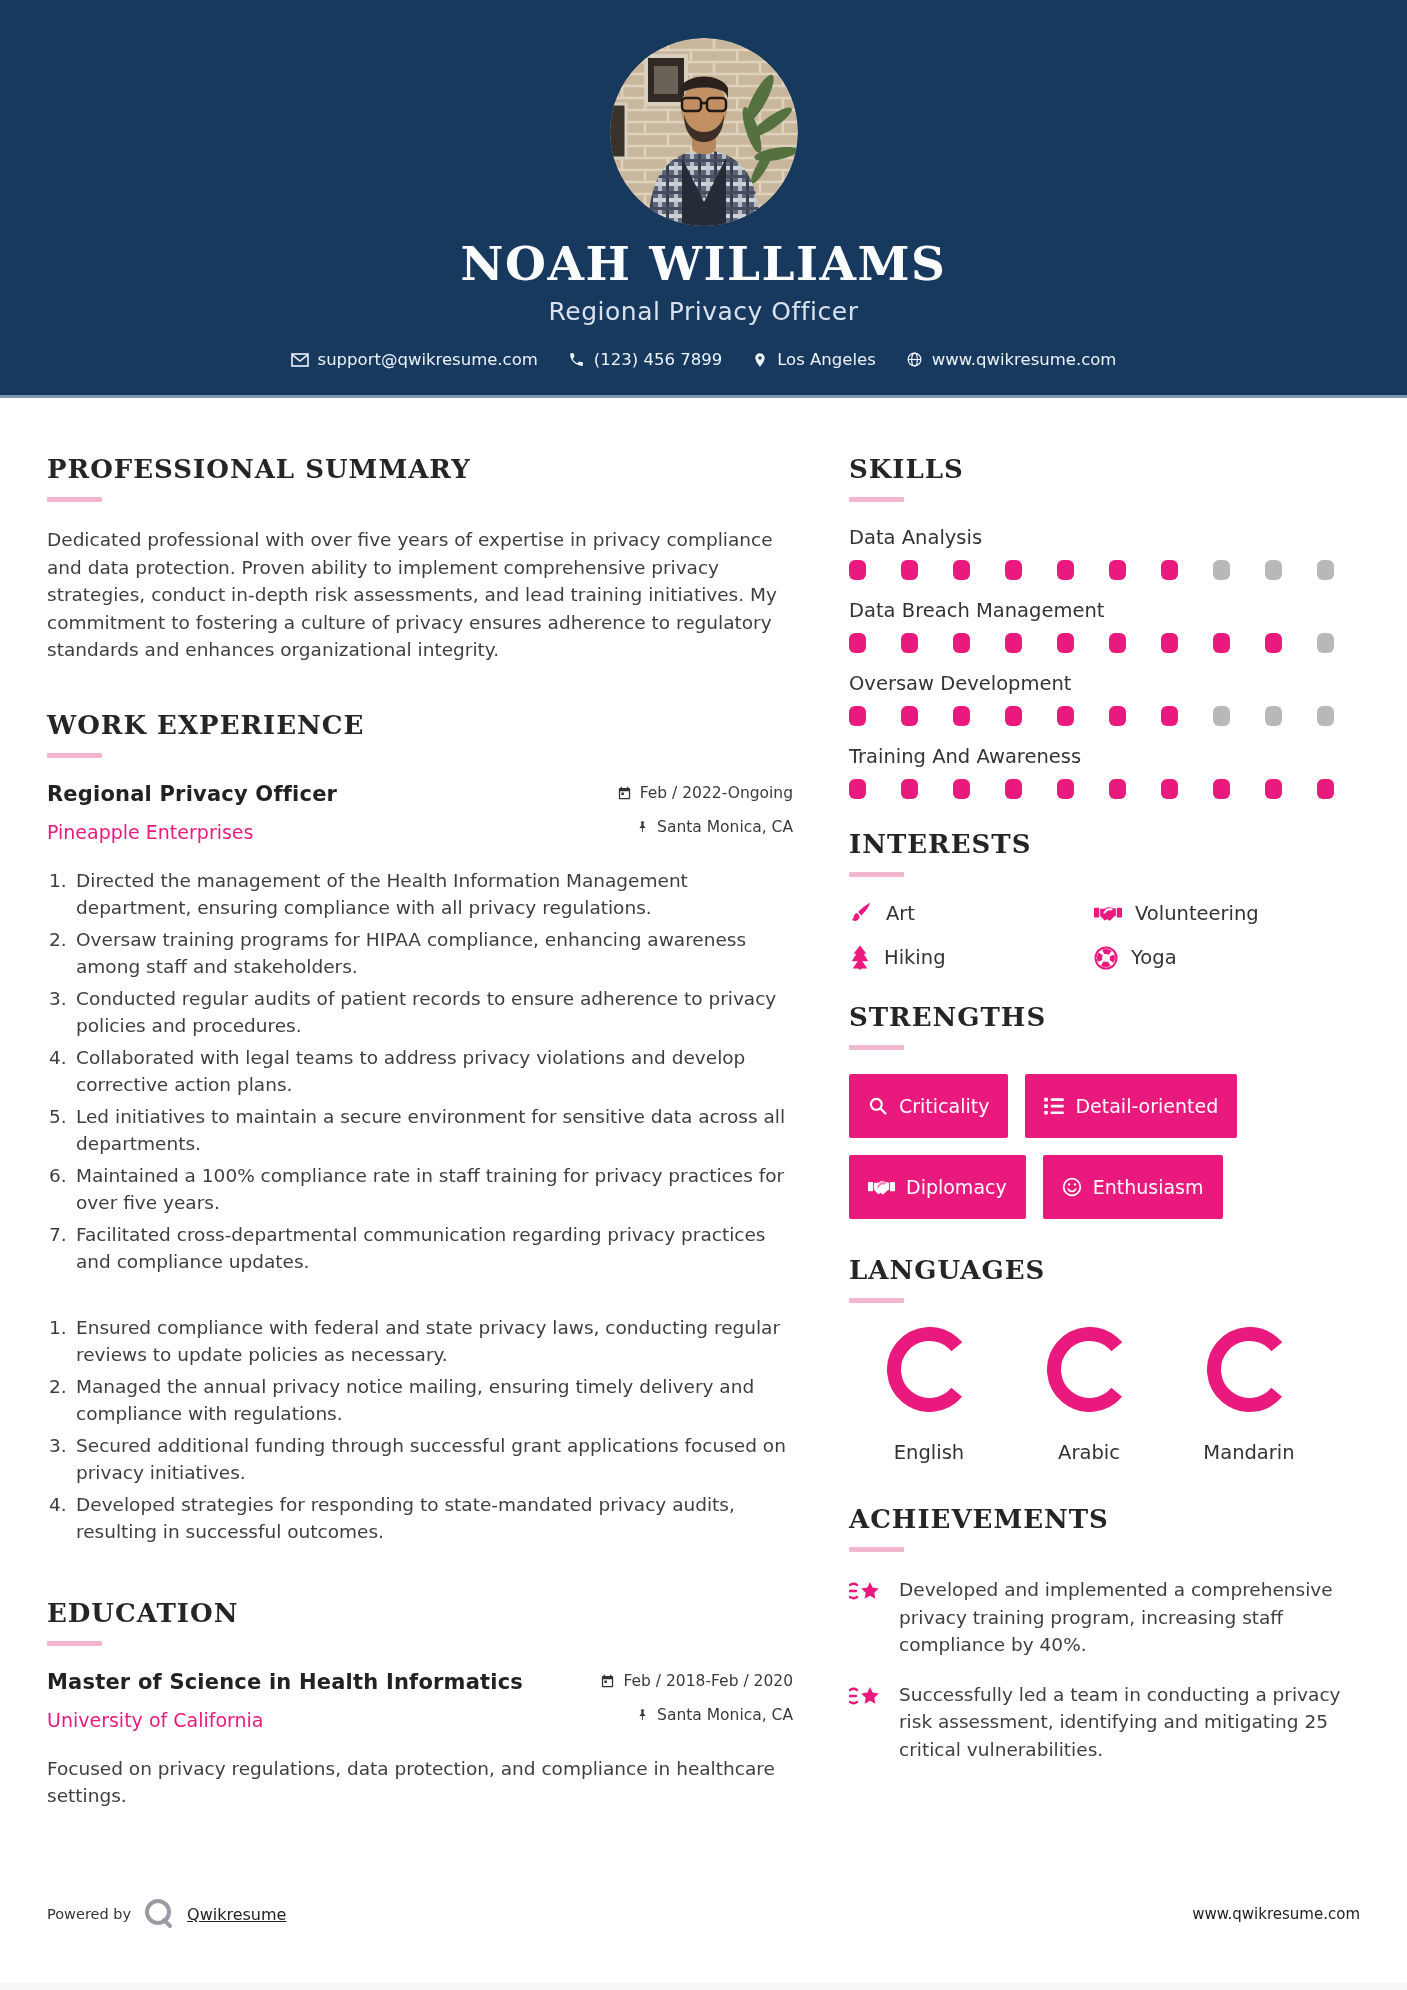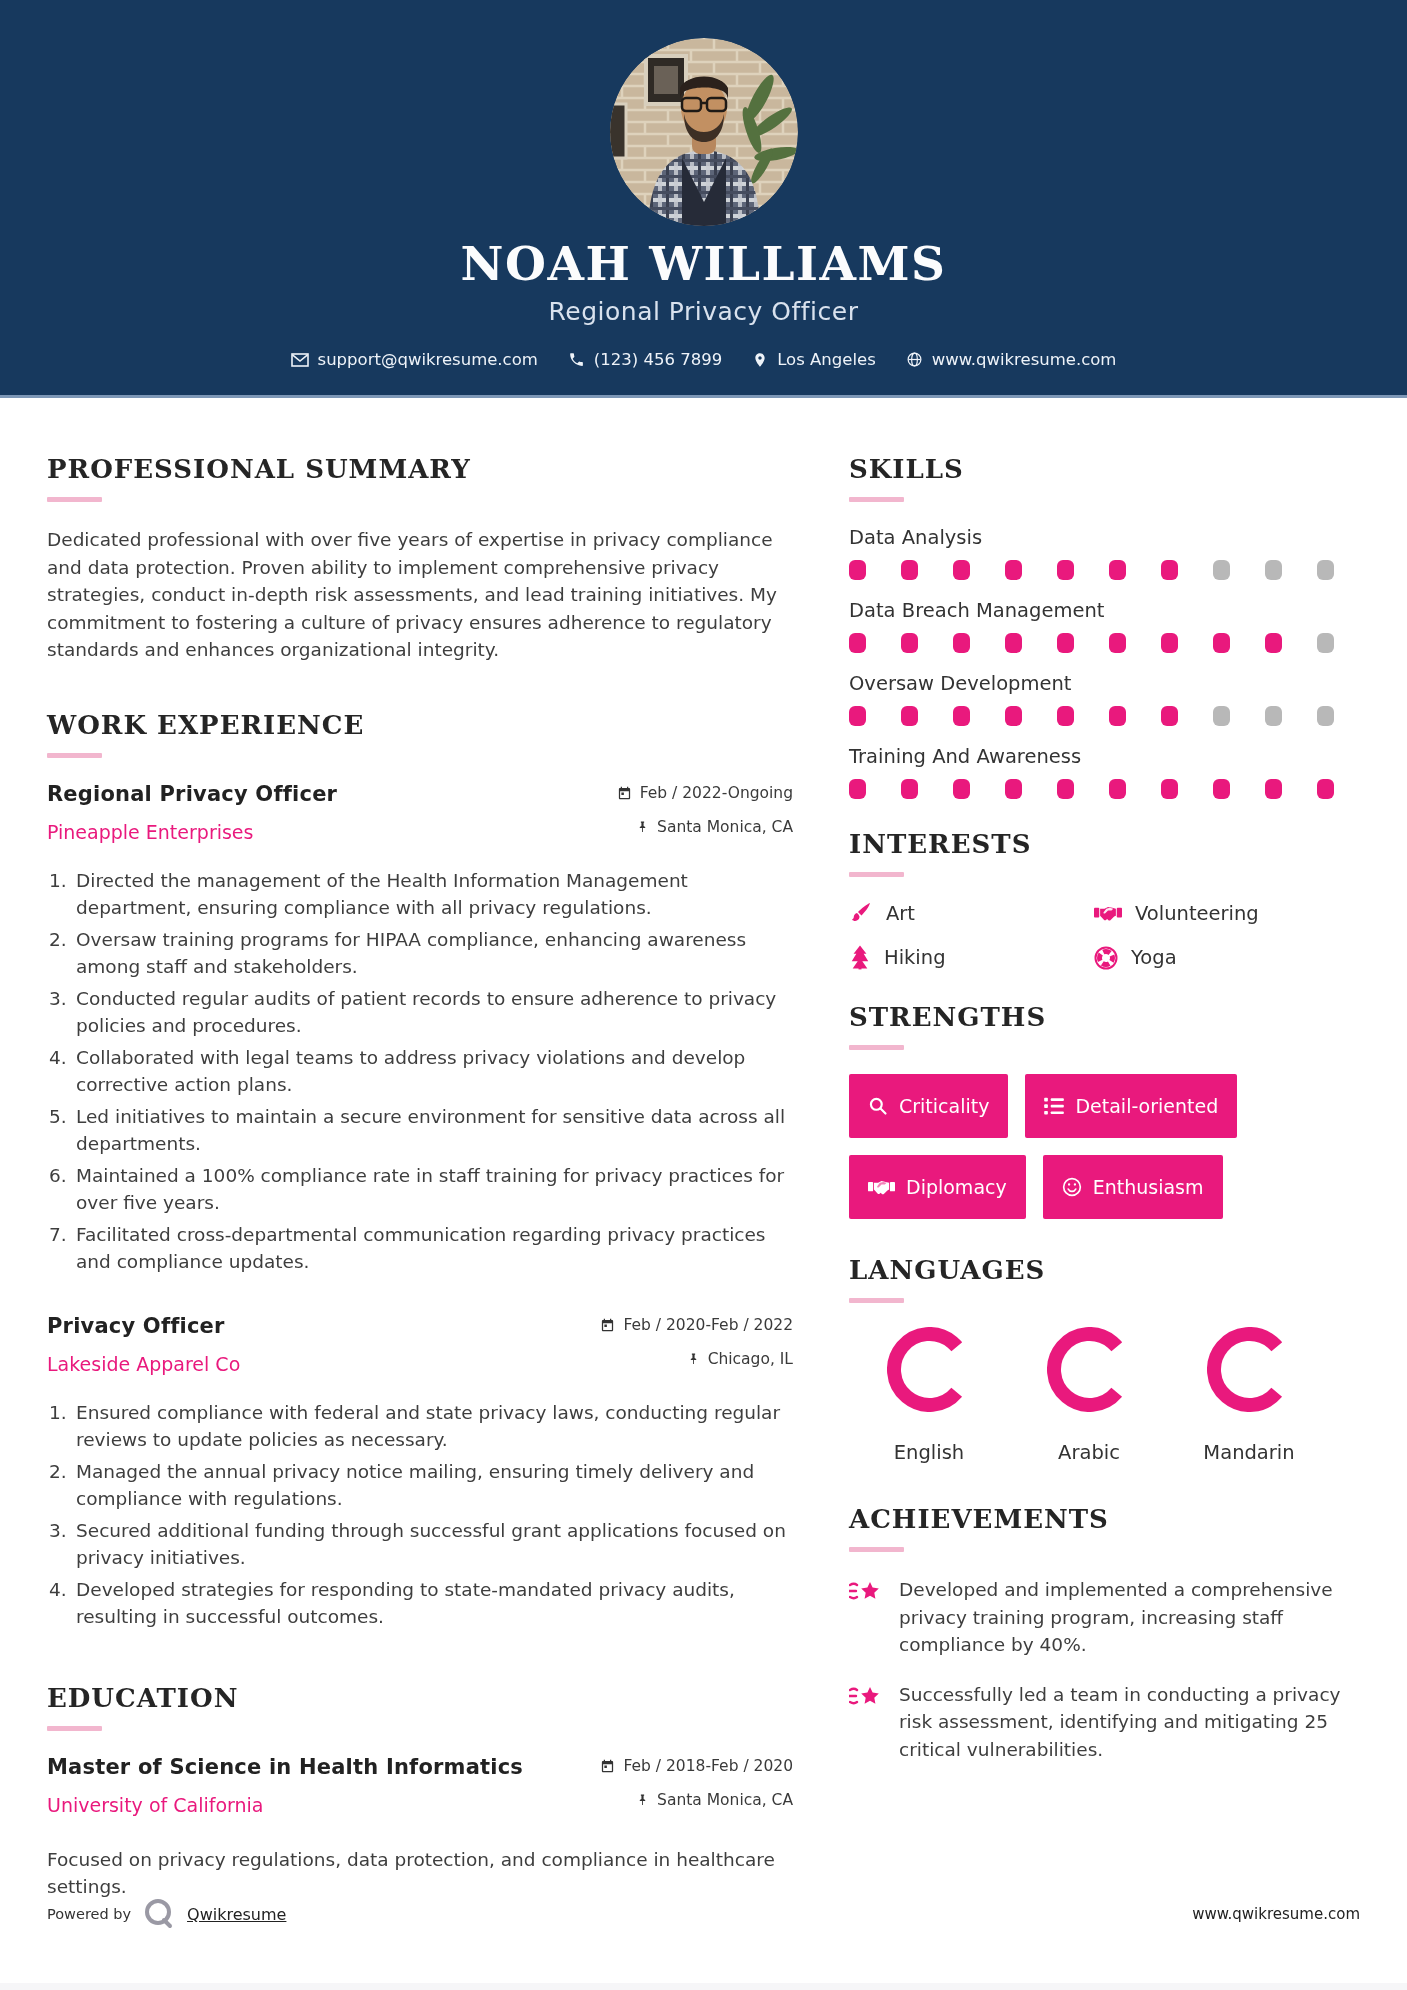--- a/index.html
+++ b/index.html
@@ -45,21 +45,21 @@
   .jh-title { font-size:21px; font-weight:700; color:#222; letter-spacing:.2px; }
   .jh-company { margin-top:15px; font-size:19px; color:var(--accent,#e9197d); }
   .jh-right { text-align:right; flex:none; padding-top:2px; }
   .meta-line { display:flex; justify-content:flex-end; align-items:center; gap:8px;
                font-size:15.5px; color:#3a3a3a; }
   .meta-line + .meta-line { margin-top:16px; }
   .bullets { list-style:none; margin-top:24px; counter-reset:item; }
   .bullets li { position:relative; padding-left:29px; counter-increment:item; margin-bottom:4px; }
   .bullets li::before { content:counter(item) "."; position:absolute; left:2px; color:#3e3e3e; }
   
-  .edu-desc { margin-top:30px; }
+  .edu-desc { margin-top:24px; }
   
   .skill { margin-bottom:19px; }
   .skill-label { font-size:19.5px; color:#333; margin-bottom:11px; }
   .skill-dots { display:flex; gap:35px; }
   .skill-dots .dot { width:17px; height:20px; border-radius:6px; flex:none; }
   .dot.filled { background:var(--accent,#e9197d); }
   .dot.empty  { background:#b8b8b8; }
   
   .interests-grid { display:grid; grid-template-columns:245px 1fr; row-gap:20px; }
   .interest { display:flex; align-items:center; gap:13px; font-size:19.5px; color:#333; }
@@ -222,40 +222,20 @@
             <li>Oversaw training programs for HIPAA compliance, enhancing awareness among staff and stakeholders.</li>
             <li>Conducted regular audits of patient records to ensure adherence to privacy policies and procedures.</li>
             <li>Collaborated with legal teams to address privacy violations and develop corrective action plans.</li>
             <li>Led initiatives to maintain a secure environment for sensitive data across all departments.</li>
             <li>Maintained a 100% compliance rate in staff training for privacy practices for over five years.</li>
             <li>Facilitated cross-departmental communication regarding privacy practices and compliance updates.</li>
           </ol>
         </div>
 
         <div class="job">
-          <div class="job-head">
-            <div class="jh-left">
-              <div class="jh-title">Privacy Officer</div>
-              <div class="jh-company">Lakeside Apparel Co</div>
-            </div>
-            <div class="jh-right">
-              <div class="meta-line">
-                <svg width="15" height="16" viewBox="0 0 24 24">
-                    <path fill="#333" d="M19 4h-1V2h-2v2H8V2H6v2H5C3.9 4 3 4.9 3 6v14c0 1.1.9 2 2 2h14c1.1 0 2-.9 2-2V6c0-1.1-.9-2-2-2zm0 16H5V9h14v11zM7 11h4v4H7z"></path>
-                  </svg>
-                <span>Feb / 2020-Feb / 2022</span>
-              </div>
-              <div class="meta-line">
-                <svg width="13" height="16" viewBox="0 0 24 24">
-                    <path fill="#333" d="M14 4h1V2H9v2h1v6l-3 2v2h4.2v7h1.6v-7H17v-2l-3-2z"></path>
-                  </svg>
-                <span>Chicago, IL</span>
-              </div>
-            </div>
-          </div>
           <ol class="bullets">
             <li>Ensured compliance with federal and state privacy laws, conducting regular reviews to update policies as necessary.</li>
             <li>Managed the annual privacy notice mailing, ensuring timely delivery and compliance with regulations.</li>
             <li>Secured additional funding through successful grant applications focused on privacy initiatives.</li>
             <li>Developed strategies for responding to state-mandated privacy audits, resulting in successful outcomes.</li>
           </ol>
         </div>
       </div>
 
       <div class="section" style="margin-top:52px;">

